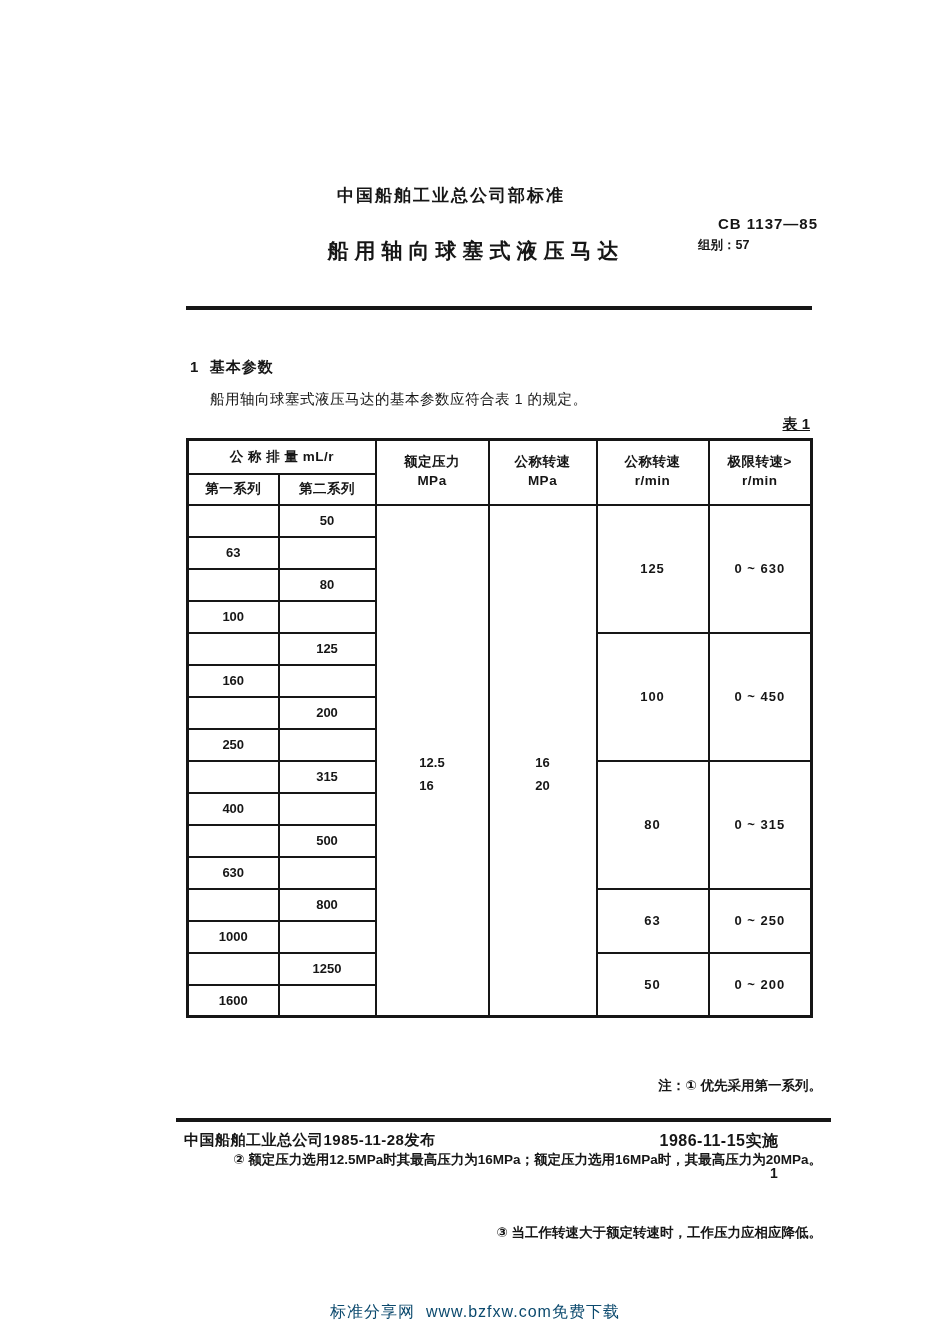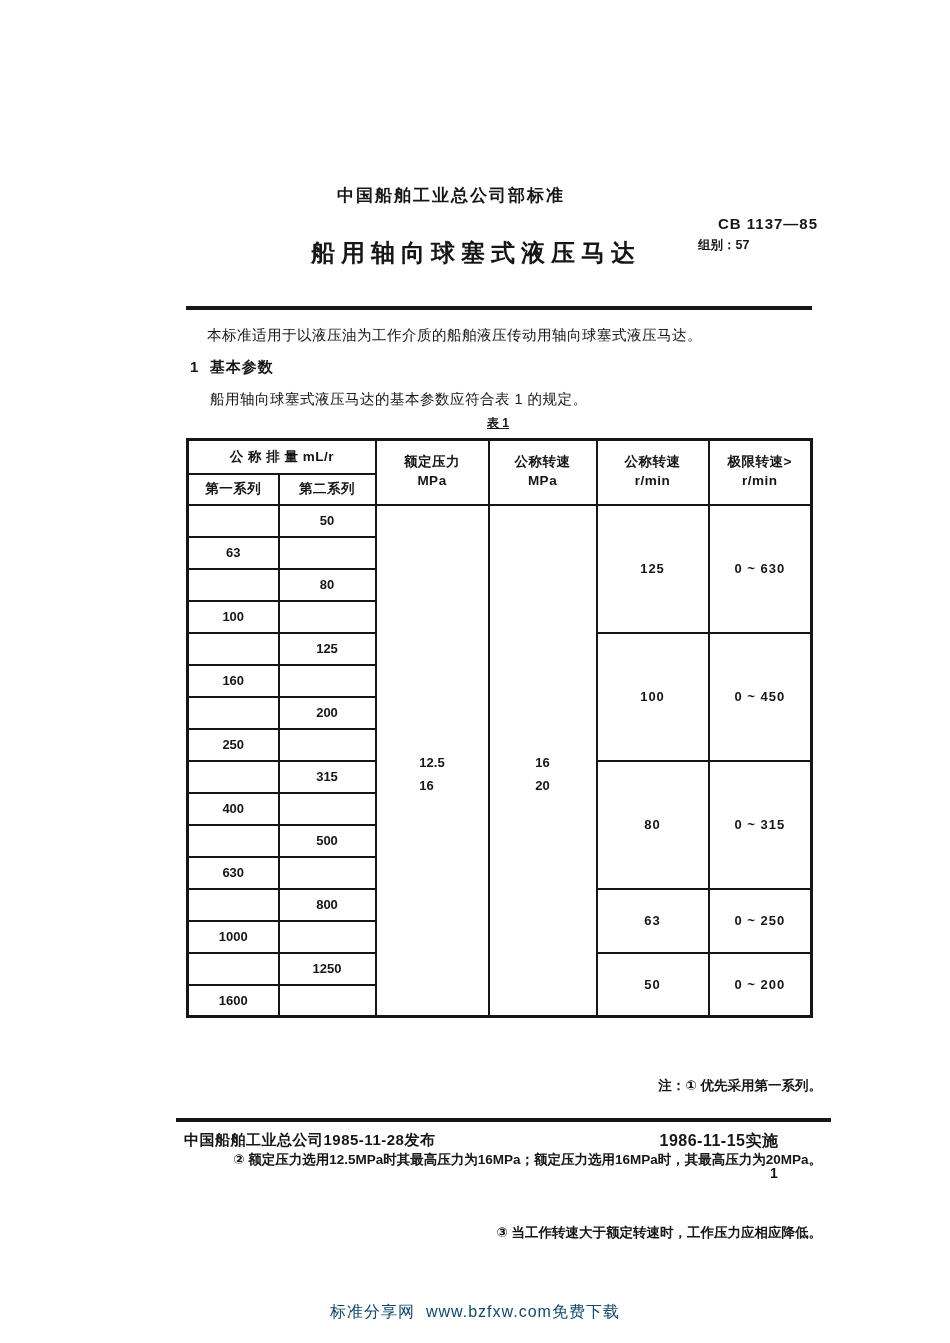--- a/index.html
+++ b/index.html
@@ -25,21 +25,21 @@
     white-space:pre;
   }
   .group-label {
     left:698px; top:237px;
     font-size:12.5px; font-weight:700;
     white-space:pre;
   }
   .doc-title {
     left:186px; top:237px; width:580px;
     text-align:center;
-    font-size:24px; font-weight:700; letter-spacing:6px;
+    font-size:21px; font-weight:700; letter-spacing:6px;
     white-space:pre;
   }
   .rule { background:#161616; }
   .rule-top { left:186px; top:306px; width:626px; height:4px; }
 
   .scope-text {
     left:207px; top:326px;
     font-size:14.5px; font-weight:500; letter-spacing:0.5px;
     white-space:pre;
   }
@@ -48,22 +48,21 @@
     font-size:15px; font-weight:700; letter-spacing:1px;
     white-space:pre;
   }
   .sec-body {
     left:210px; top:390px;
     font-size:14.5px; font-weight:500; letter-spacing:0.5px;
     white-space:pre;
   }
   .table-caption {
     left:186px; top:415px; width:624px;
-    text-align:center;
-    font-size:12px; font-weight:700;
+    font-size:15px; font-weight:700;
     white-space:pre;
     text-decoration:underline;
   }
 
   .params-table {
     position:absolute; left:186px; top:438px;
     border-collapse:collapse; table-layout:fixed;
     width:624px;
   }
   .params-table th, .params-table td {
@@ -120,21 +119,20 @@
 
 <div class="page">
 
   <div class="abs org-standard">中国船舶工业总公司部标准</div>
   <div class="abs std-code">CB 1137—85</div>
   <div class="abs group-label">组别：57</div>
   <div class="abs doc-title">船用轴向球塞式液压马达</div>
 
   <div class="abs rule rule-top"></div>
 
-  <div class="abs scope-text">本标准适用于以液压油为工作介质的船舶液压传动用轴向球塞式液压马达。</div>
   <div class="abs sec-heading">1  基本参数</div>
   <div class="abs sec-body">船用轴向球塞式液压马达的基本参数应符合表 1 的规定。</div>
   <div class="abs table-caption">表 1</div>
 
   <table class="params-table">
     <colgroup>
       <col style="width:91px">
         <col style="width:97px">
         <col style="width:113px">
       <col style="width:108px">

